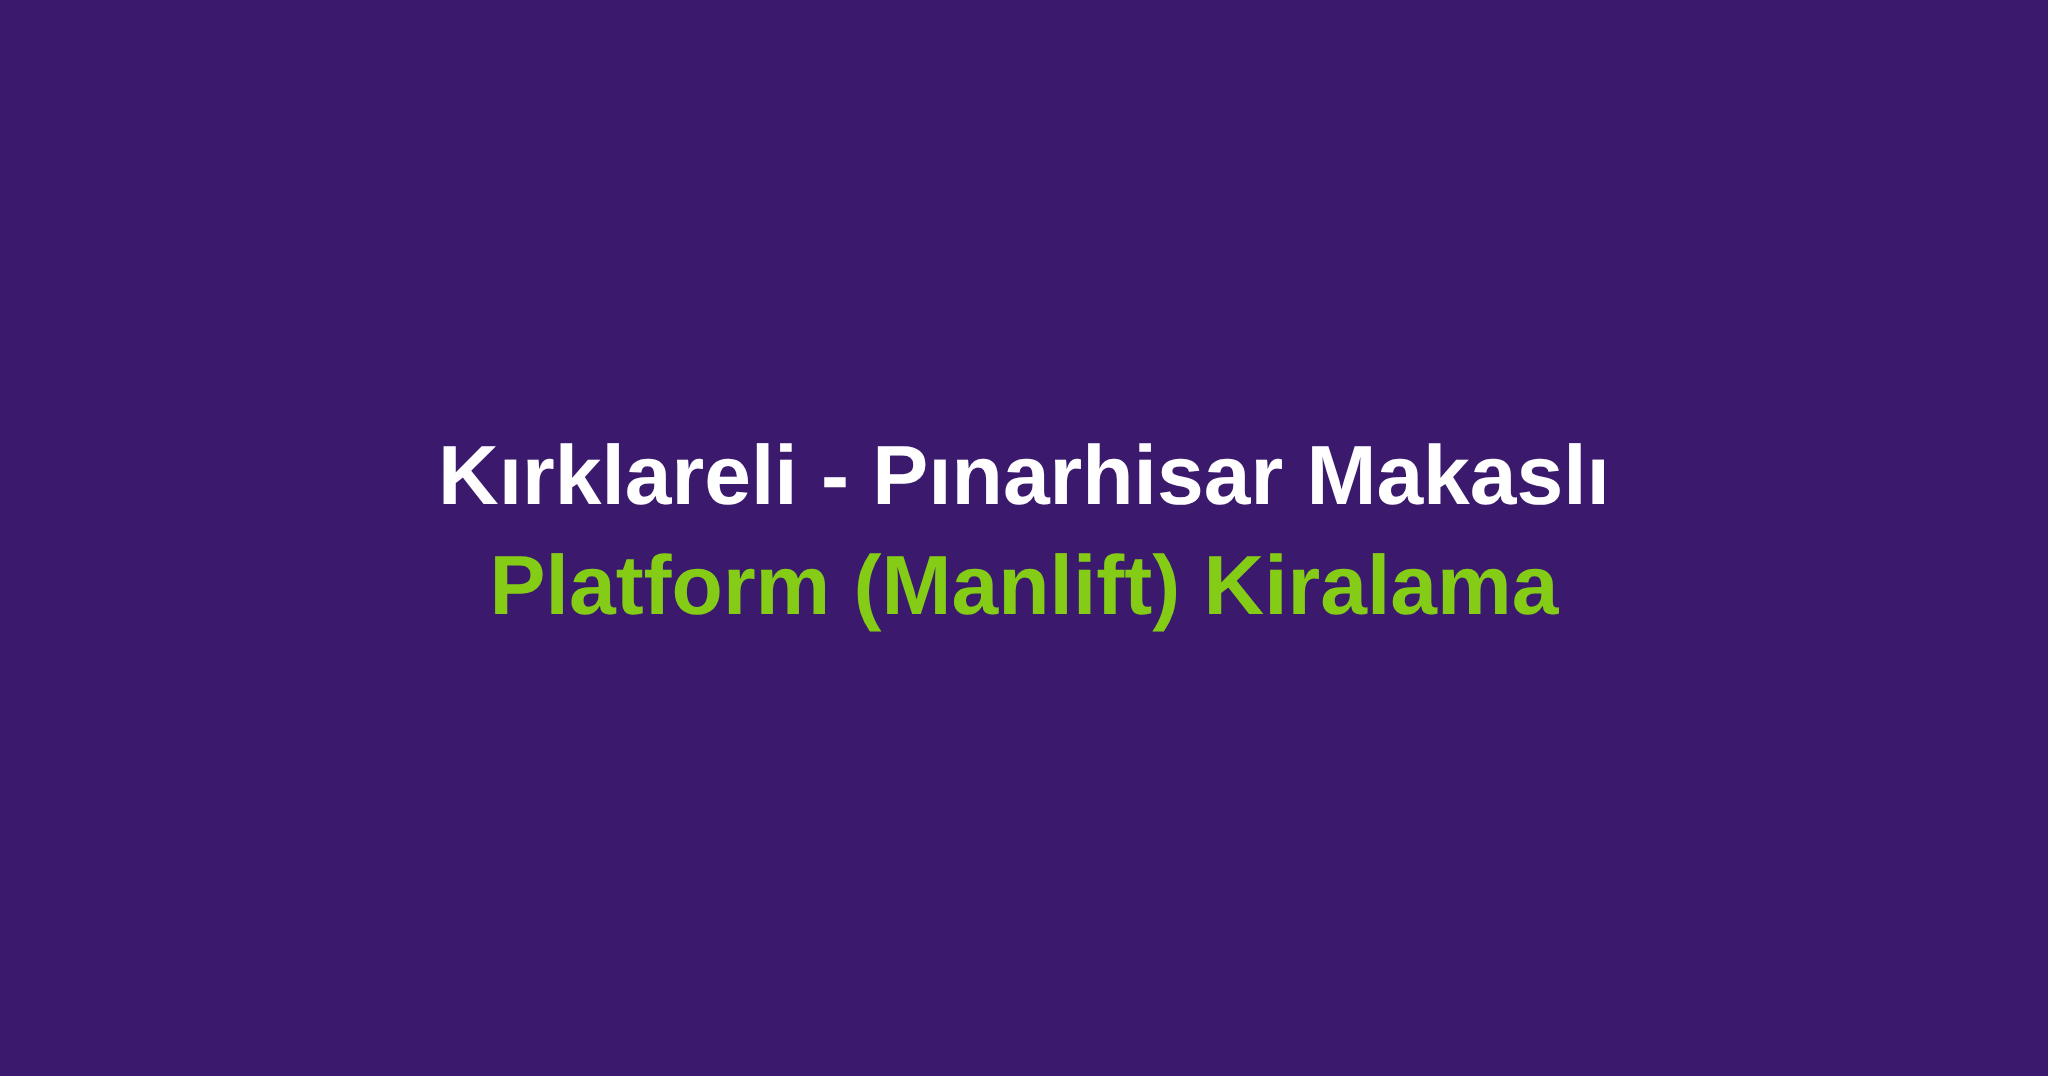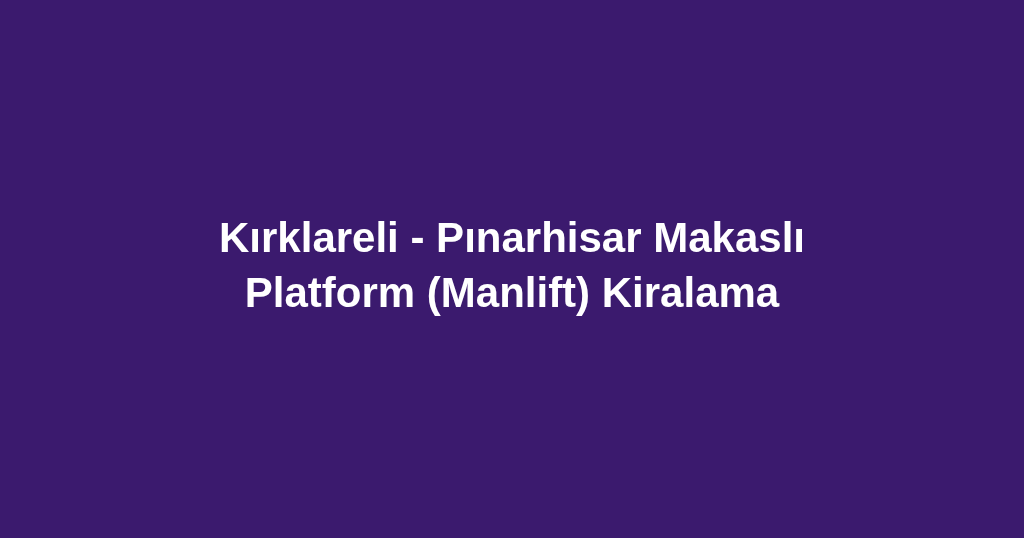--- a/index.html
+++ b/index.html
@@ -48,17 +48,17 @@
 </style>
 </head>
 <body style="background-color: rgb(59, 26, 110);">
 
 <div id="share-card" style="background-color: rgb(59, 26, 110);">
 
   <div id="title-block">
 
     <span class="title-line" style="color: rgb(255, 255, 255);">Kırklareli - Pınarhisar Makaslı</span>
 
-    <span class="title-line" style="color: #ffffff;">Platform (Manlift) Kiralama</span>
+    <span class="title-line" style="color: #84cc16;">Platform (Manlift) Kiralama</span>
 
   </div>
 
 </div>
 
 </body></html>

